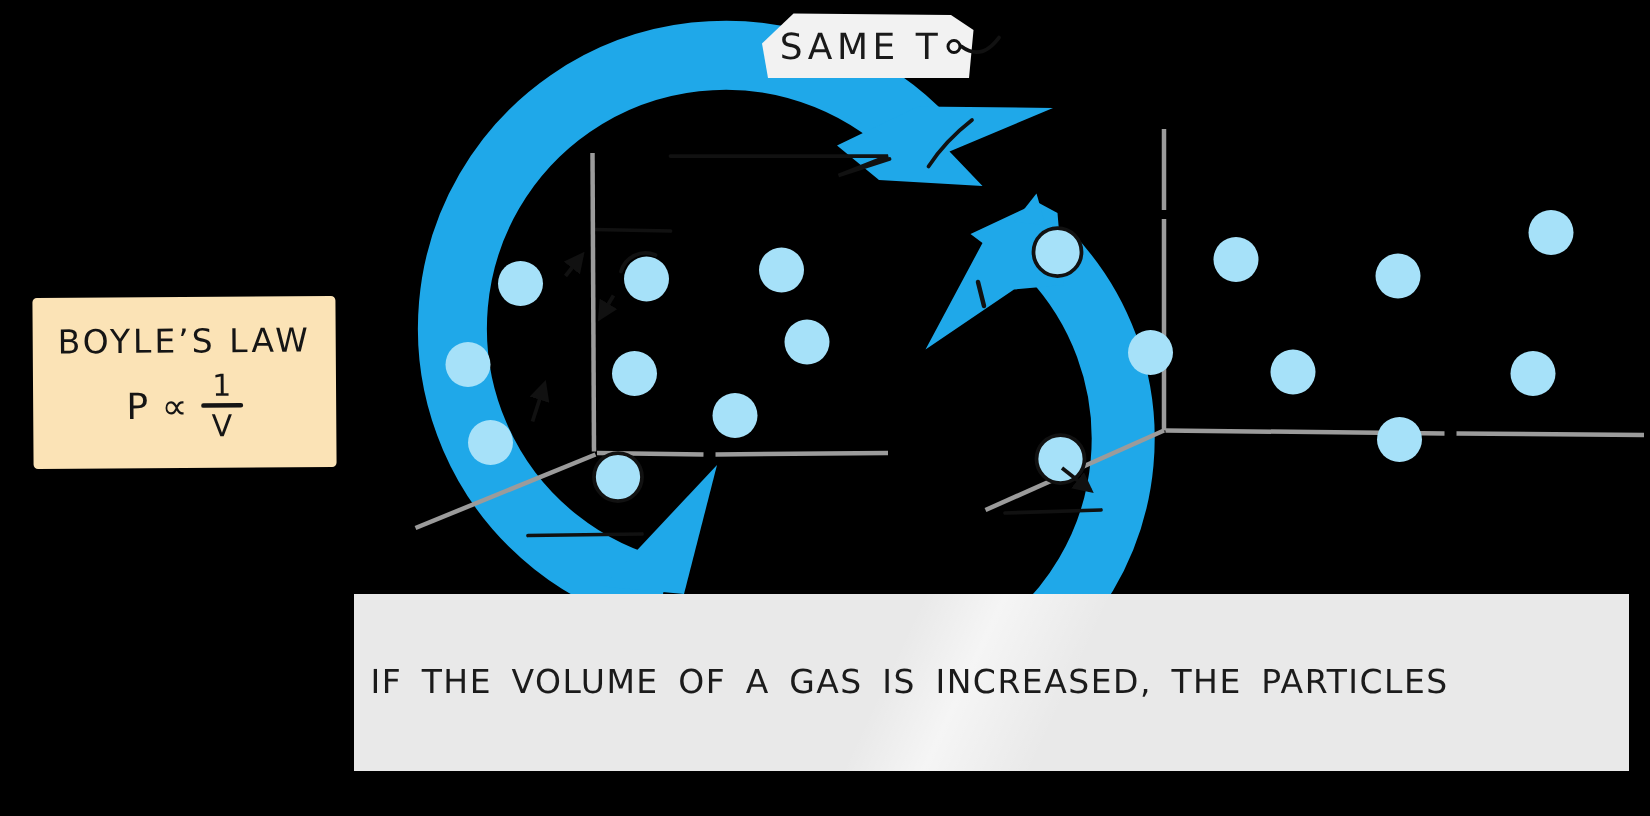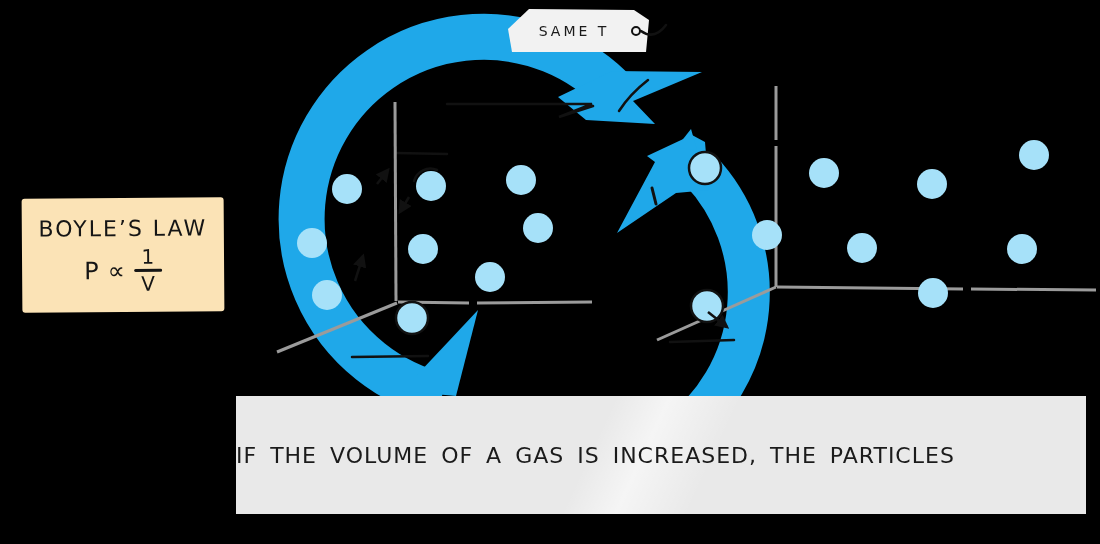--- a/index.html
+++ b/index.html
@@ -15,21 +15,21 @@
   .arcR{stroke:var(--accent-blue);stroke-width:42;fill:none;}
   .blue{fill:var(--accent-blue);}
   .ink{stroke:var(--ink-black);stroke-width:2.5;fill:none;stroke-linecap:round;}
   .ink3{stroke:var(--ink-black);stroke-width:3;fill:none;stroke-linecap:round;}
   .axis{stroke:var(--axis-gray);stroke-width:3;fill:none;}
 
   
   .tag-label{
     position:absolute;left:510px;top:10px;width:128px;height:42px;z-index:2;
     display:flex;align-items:center;justify-content:center;
-    font-size:14px;letter-spacing:3px;color:#1a1a1a;white-space:pre;
+    font-size:24px;letter-spacing:3px;color:#1a1a1a;white-space:pre;
   }
 
   
   .law-box{
     position:absolute;left:22px;top:198px;width:202px;height:114px;z-index:2;
     background:var(--law-box-bg);border-radius:3px;transform:rotate(-0.4deg);
     display:flex;flex-direction:column;align-items:center;justify-content:center;
     color:#151515;
   }
   .law-title{font-size:22px;letter-spacing:2px;white-space:pre;}
@@ -37,21 +37,21 @@
   .prop{font-size:24px;}
   .frac{display:inline-flex;flex-direction:column;align-items:center;line-height:1;font-size:20px;}
   .frac .bar{width:28px;height:3px;background:#151515;border-radius:2px;margin:2px 0;}
 
   
   .caption{
     position:absolute;left:236px;top:396px;width:850px;height:118px;z-index:2;
     background:
       linear-gradient(115deg, rgba(255,255,255,0) 42%, rgba(255,255,255,.55) 48%, rgba(255,255,255,0) 56%),
       var(--caption-bg);
-    box-sizing:border-box;padding-left:0;
+    box-sizing:border-box;padding-left:11px;
     display:flex;flex-direction:column;justify-content:center;
     color:#1b1b1b;
   }
   .cap-line{font-size:22px;line-height:33px;letter-spacing:1px;word-spacing:5px;white-space:pre;}
 </style>
 </head>
 <body>
 
 <div class="stage">
 

